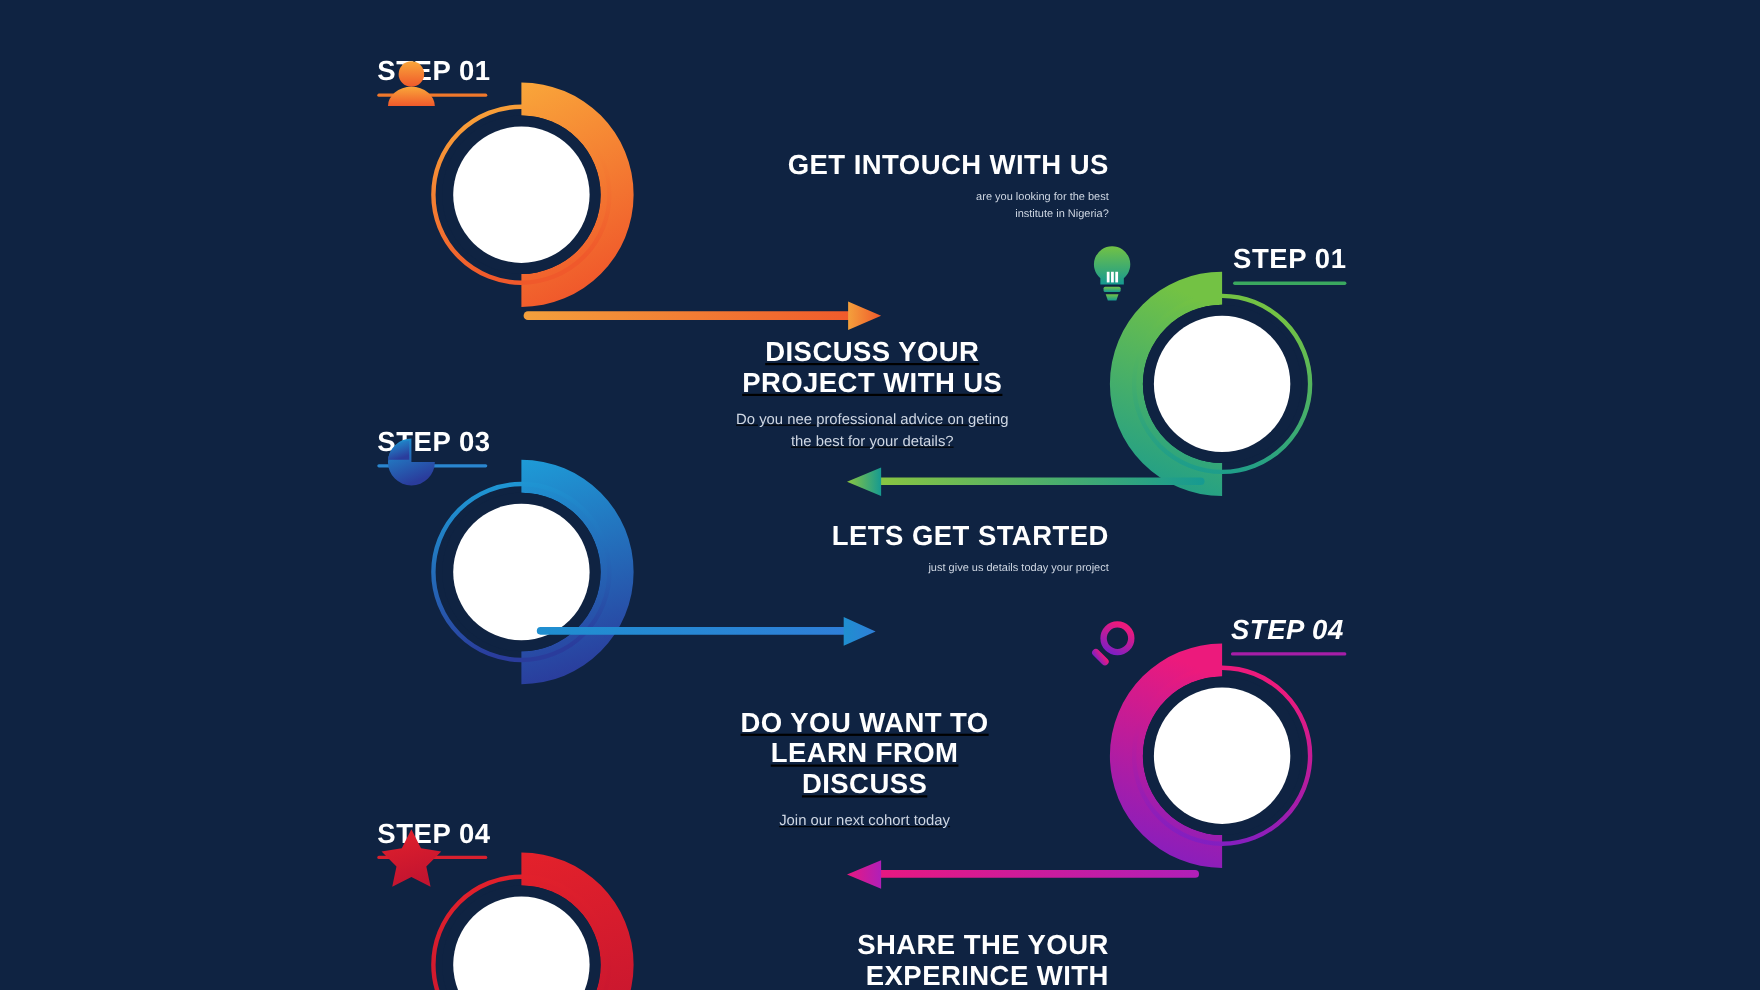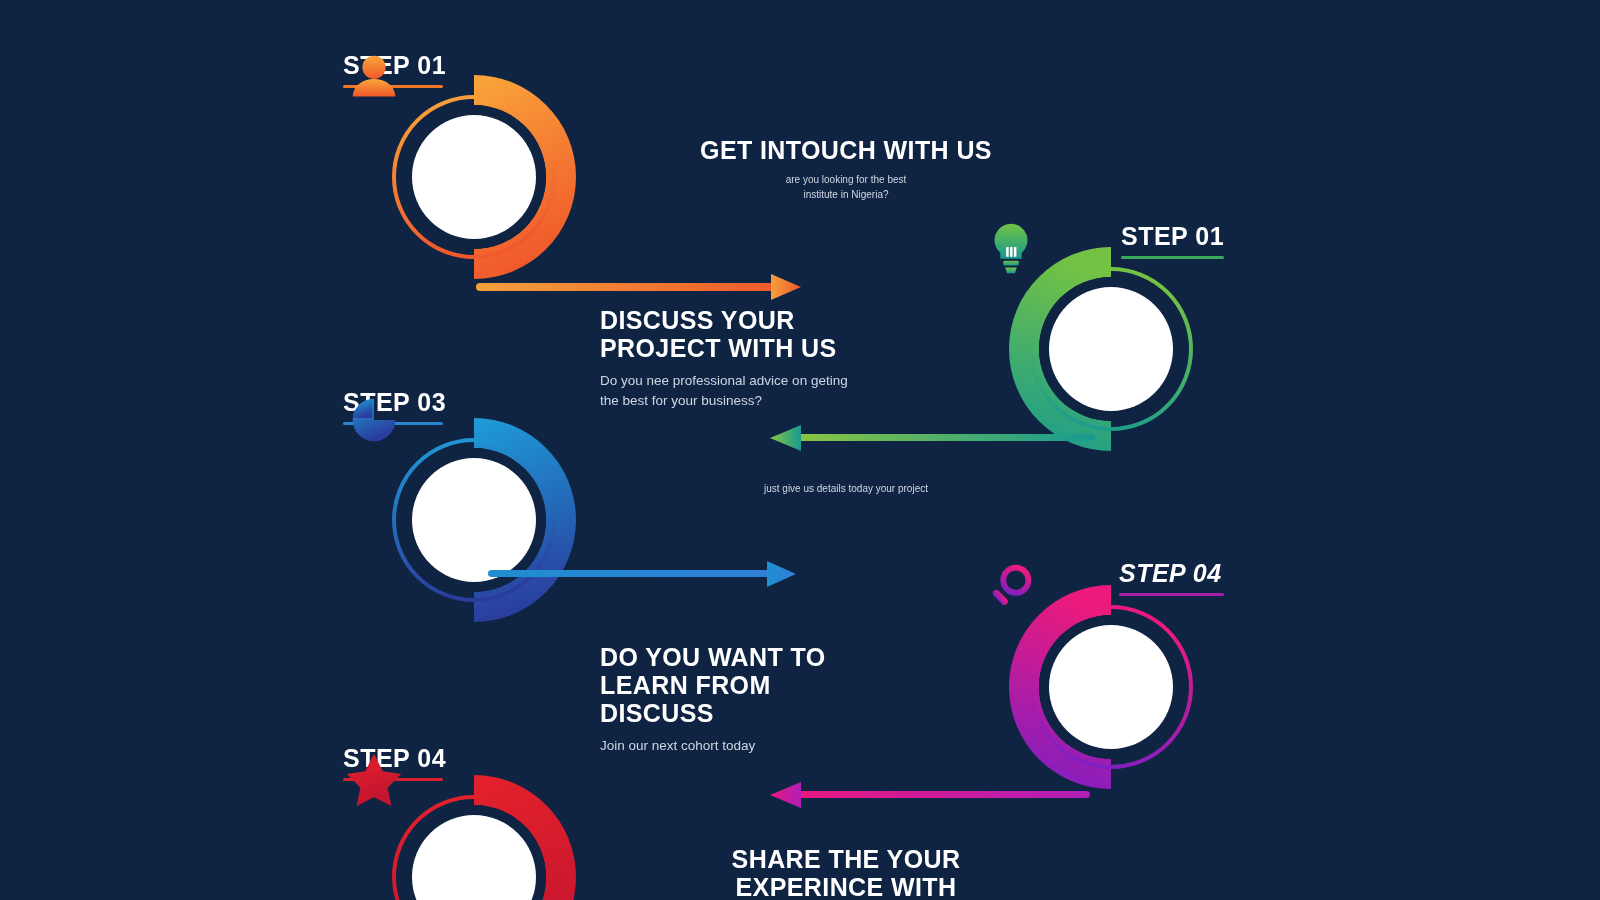--- a/index.html
+++ b/index.html
@@ -75,22 +75,22 @@
     white-space: pre-line;
   }
   .text-block .tb-sub {
     display: block;
     font-size: 10px;
     color: #cfd7e3;
     line-height: 1.45;
     margin-top: 9px;
     white-space: pre-line;
   }
-  .text-block.align-left  { text-align: center; margin-left: 48px; }
-  .text-block.align-right { text-align: left; }
+  .text-block.align-left  { text-align: right; }
+  .text-block.align-right { text-align: center; text-decoration: underline; }
   .text-block.align-right .tb-sub { font-size: 13.5px; }
 
   
   .arrow {
     position: absolute;
   }
   .arrow svg { display: block; overflow: visible; }
 </style>
 </head>
 <body>
@@ -181,21 +181,21 @@
       <rect x="27" y="30" width="2.6" height="10" fill="#ffffff"></rect>
       <rect x="31" y="30" width="2.6" height="10" fill="#ffffff"></rect>
       <rect x="35" y="30" width="2.6" height="10" fill="#ffffff"></rect>
     </svg>
   </div>
 
   <div class="text-block align-right" style="left:600px; top:306px; width:386px;">
     <span class="tb-title">DISCUSS YOUR
 PROJECT WITH US</span>
     <span class="tb-sub">Do you nee professional advice on geting
-the best for your business?</span>
+the best for your details?</span>
   </div>
 
   <div class="arrow" style="left:768px; top:422px;">
     <svg width="330" height="30" viewBox="0 0 330 30">
       <defs>
           <linearGradient id="a2" x1="1" y1="0" x2="0" y2="0">
         <stop offset="0%" stop-color="#169a91"></stop>
             <stop offset="100%" stop-color="#8cc63f"></stop>
           </linearGradient>
         </defs>
@@ -228,20 +228,21 @@
         <stop offset="0%" stop-color="#1e9ad6"></stop>
             <stop offset="100%" stop-color="#2a3c9c"></stop>
           </linearGradient>
         </defs>
       <path d="M 32 10 a 22 22 0 1 0 22 22 l -22 0 Z" fill="url(#i3)"></path>
       <path d="M 30 12 a 20 20 0 0 0 -20 18 l 20 0 Z" fill="url(#i3)"></path>
     </svg>
   </div>
 
   <div class="text-block align-left" style="left:588px; top:473px; width:420px;">
+    <span class="tb-title">LETS GET STARTED</span>
     <span class="tb-sub">just give us details today your project</span>
   </div>
 
   <div class="arrow" style="left:488px; top:558px;">
     <svg width="330" height="30" viewBox="0 0 330 30">
       <defs>
           <linearGradient id="a3" x1="0" y1="0" x2="1" y2="0">
         <stop offset="0%" stop-color="#1f8fd0"></stop>
             <stop offset="100%" stop-color="#2f7ed8"></stop>
           </linearGradient>

